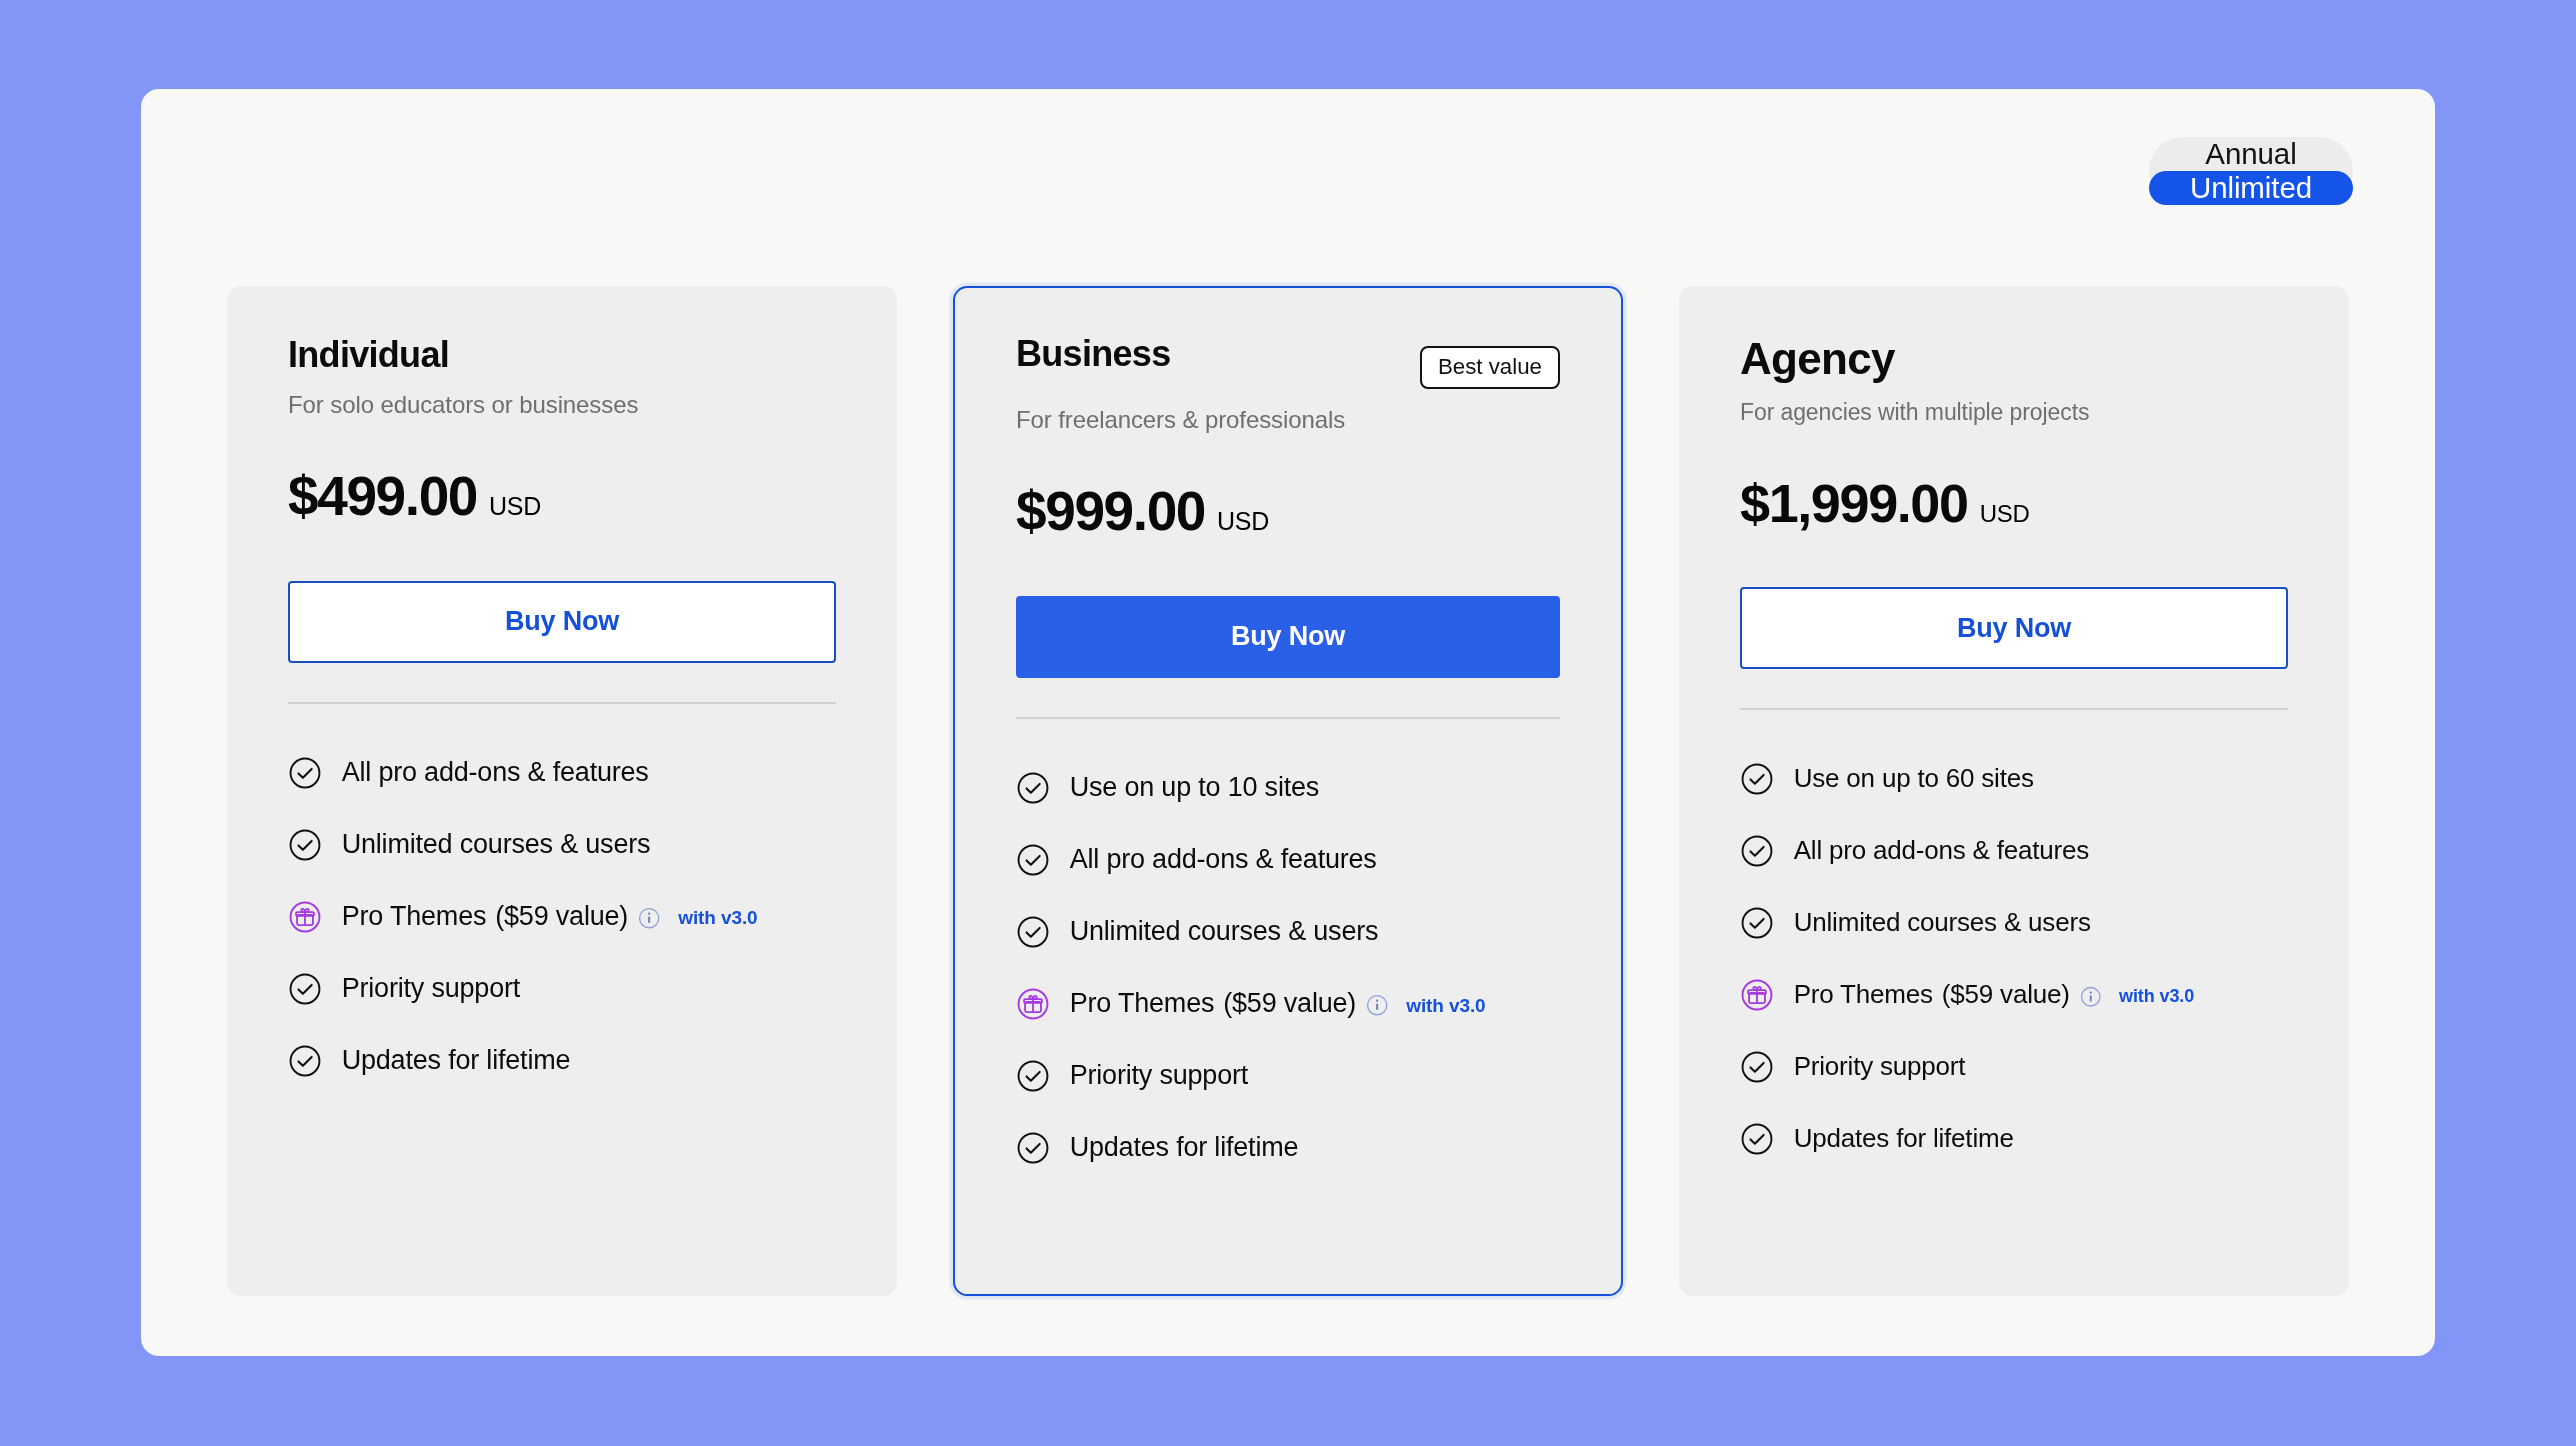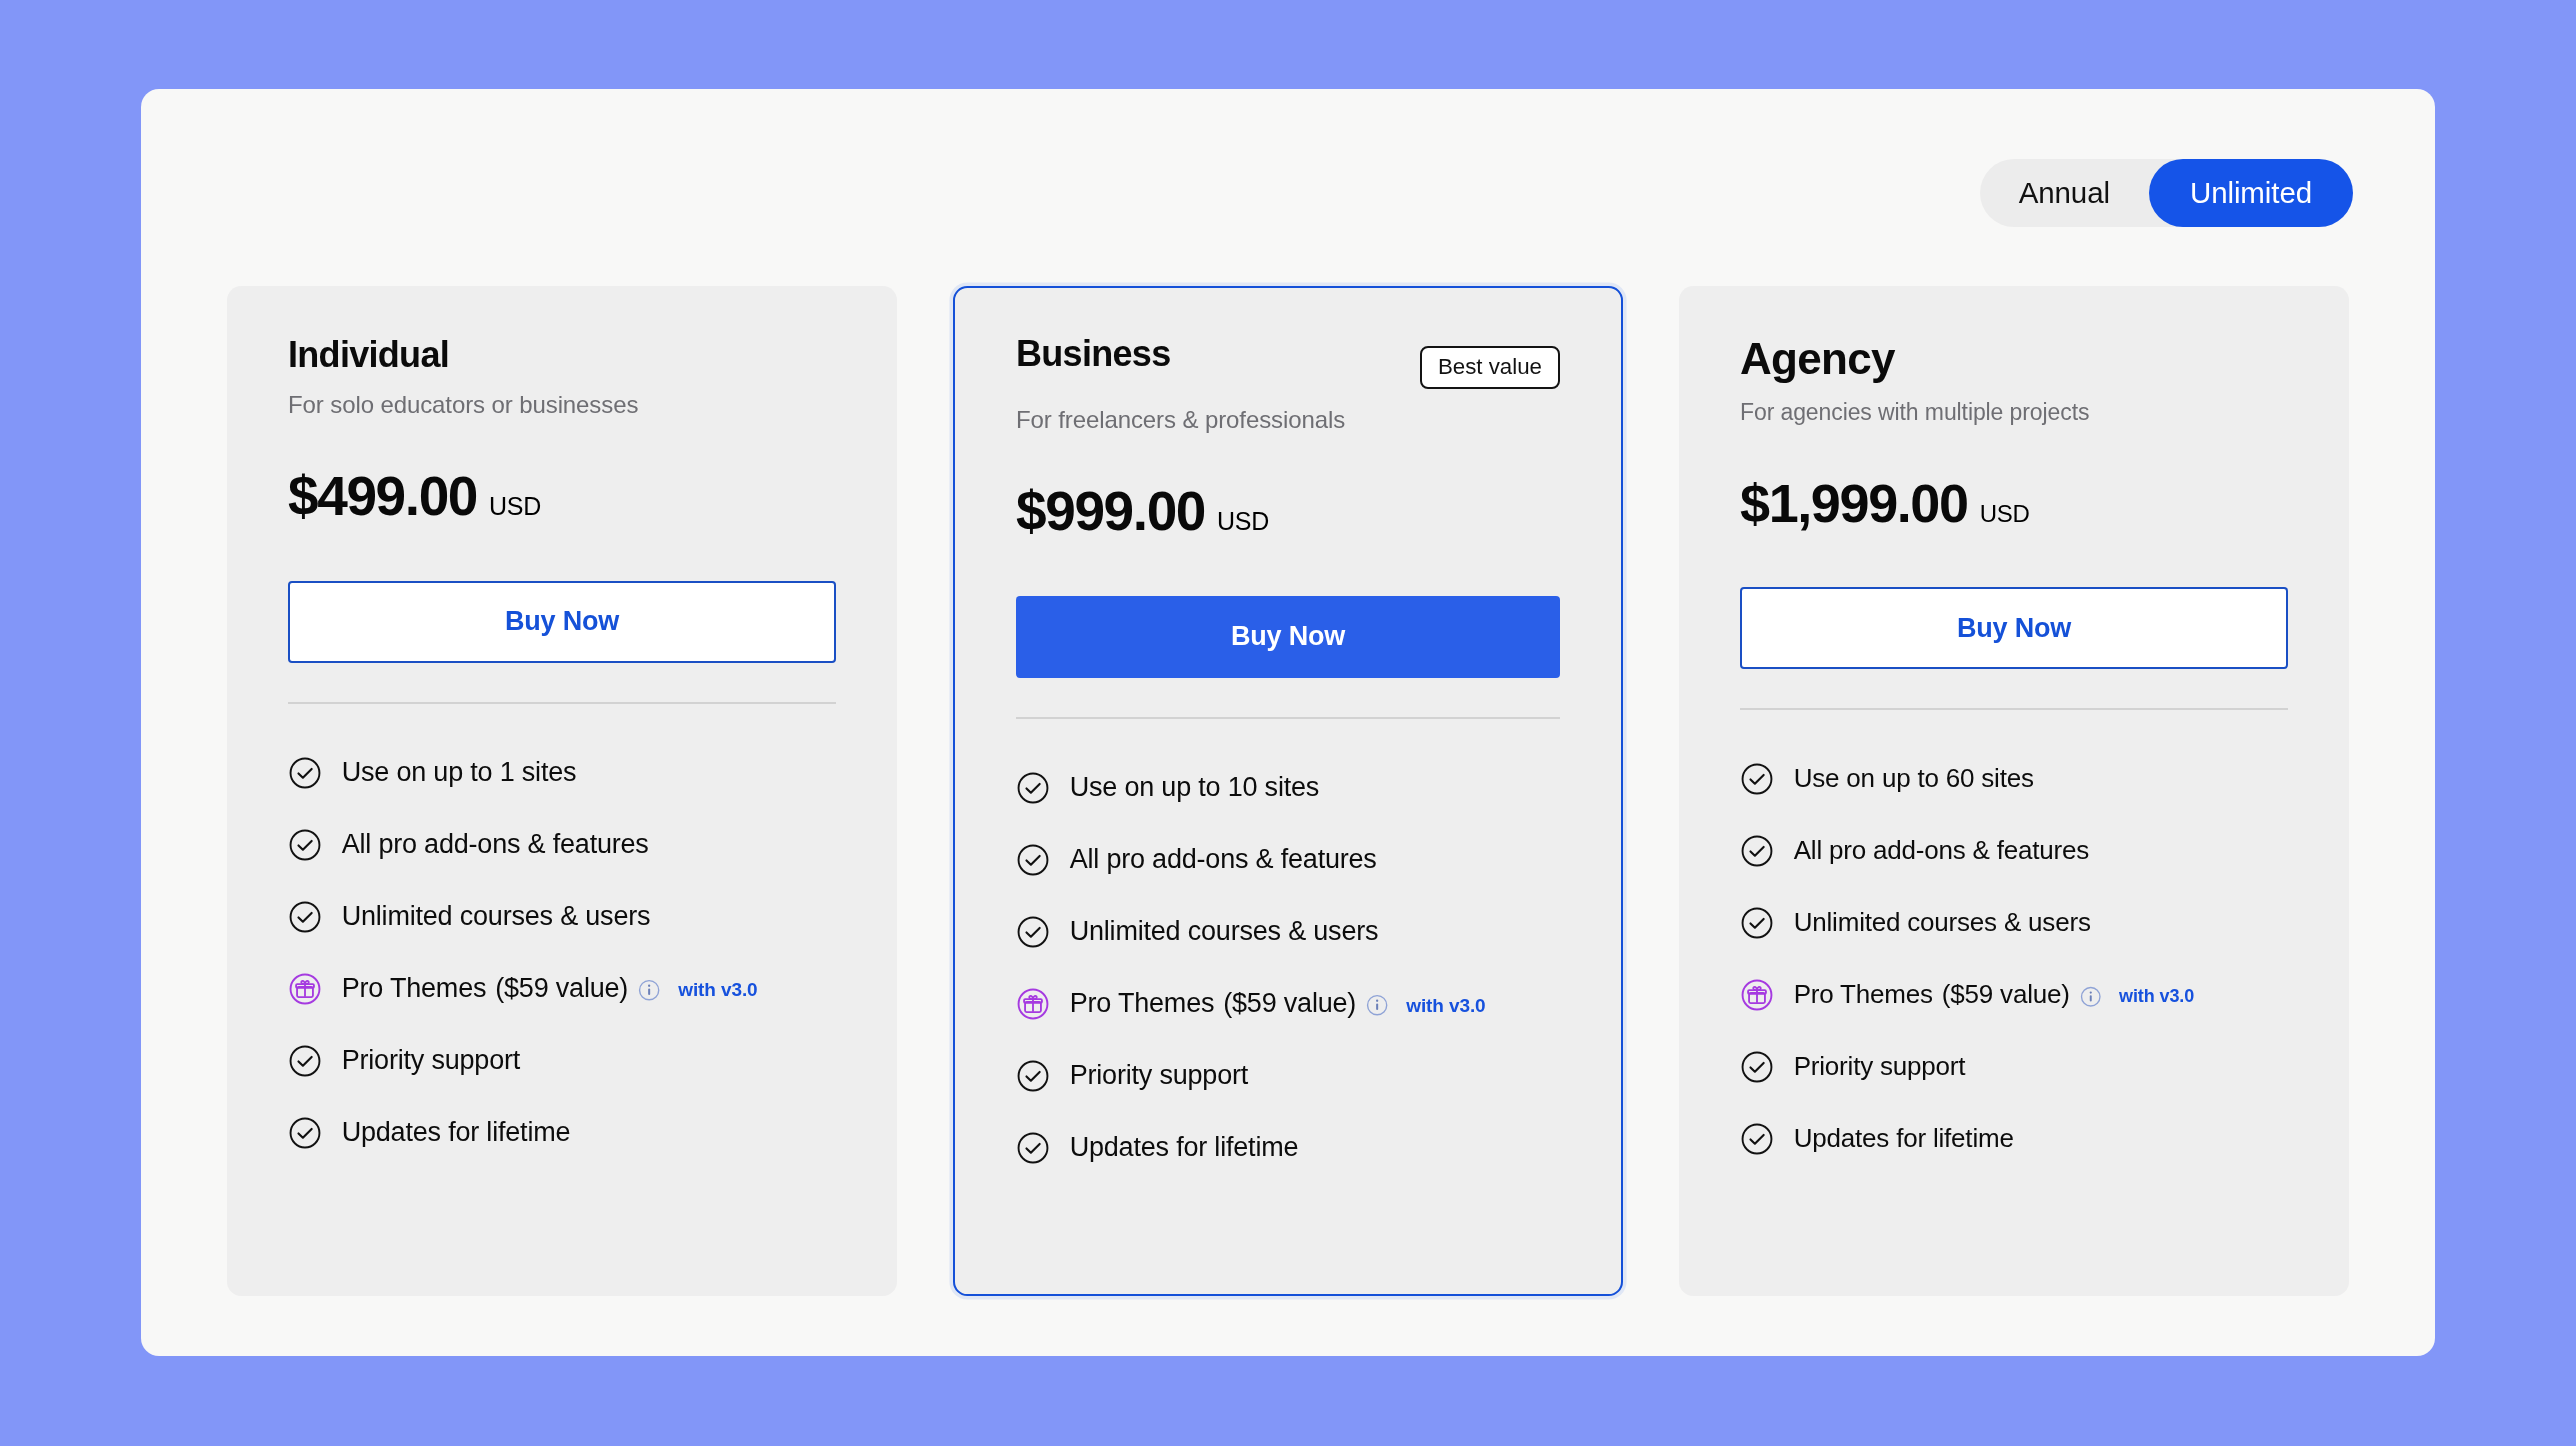--- a/index.html
+++ b/index.html
@@ -28,27 +28,28 @@
     width: 2294px;
     height: 1267px;
     background: #f8f8f7;
     border-radius: 18px;
   }
 
   
   .toggle {
     position: absolute;
     right: 82px;
-    top: 70px;
+    top: 48px;
     height: 68px;
     display: flex;
     align-items: center;
     background: #ececec;
     border-radius: 34px;
     padding: 0;
+    flex-direction: column;
   }
   .toggle-opt {
     height: 68px;
     display: flex;
     align-items: center;
     justify-content: center;
     border-radius: 34px;
     font-size: 29.5px;
     letter-spacing: -0.1px;
     cursor: pointer;
@@ -260,29 +261,20 @@
           </div>
           <button class="buy outline">Buy Now</button>
           <div class="divider"></div>
           <ul class="features">
             <li class="feature">
               <svg class="ico" viewBox="0 0 24 24" fill="none">
                 <circle cx="12" cy="12" r="10.2" stroke="#111111" stroke-width="1.35"></circle>
                 <path d="M7.4 12.3 L10.5 15.3 L16.7 9.1" stroke="#111111" stroke-width="1.5" stroke-linecap="round" stroke-linejoin="round" fill="none"></path>
               </svg>
               <span class="feature-inline">
-                <span class="ftext">Use on up to 1 sites</span>
-              </span>
-            </li>
-            <li class="feature">
-              <svg class="ico" viewBox="0 0 24 24" fill="none">
-                <circle cx="12" cy="12" r="10.2" stroke="#111111" stroke-width="1.35"></circle>
-                <path d="M7.4 12.3 L10.5 15.3 L16.7 9.1" stroke="#111111" stroke-width="1.5" stroke-linecap="round" stroke-linejoin="round" fill="none"></path>
-              </svg>
-              <span class="feature-inline">
                 <span class="ftext">All pro add-ons &amp; features</span>
               </span>
             </li>
             <li class="feature">
               <svg class="ico" viewBox="0 0 24 24" fill="none">
                 <circle cx="12" cy="12" r="10.2" stroke="#111111" stroke-width="1.35"></circle>
                 <path d="M7.4 12.3 L10.5 15.3 L16.7 9.1" stroke="#111111" stroke-width="1.5" stroke-linecap="round" stroke-linejoin="round" fill="none"></path>
               </svg>
               <span class="feature-inline">
                 <span class="ftext">Unlimited courses &amp; users</span>

